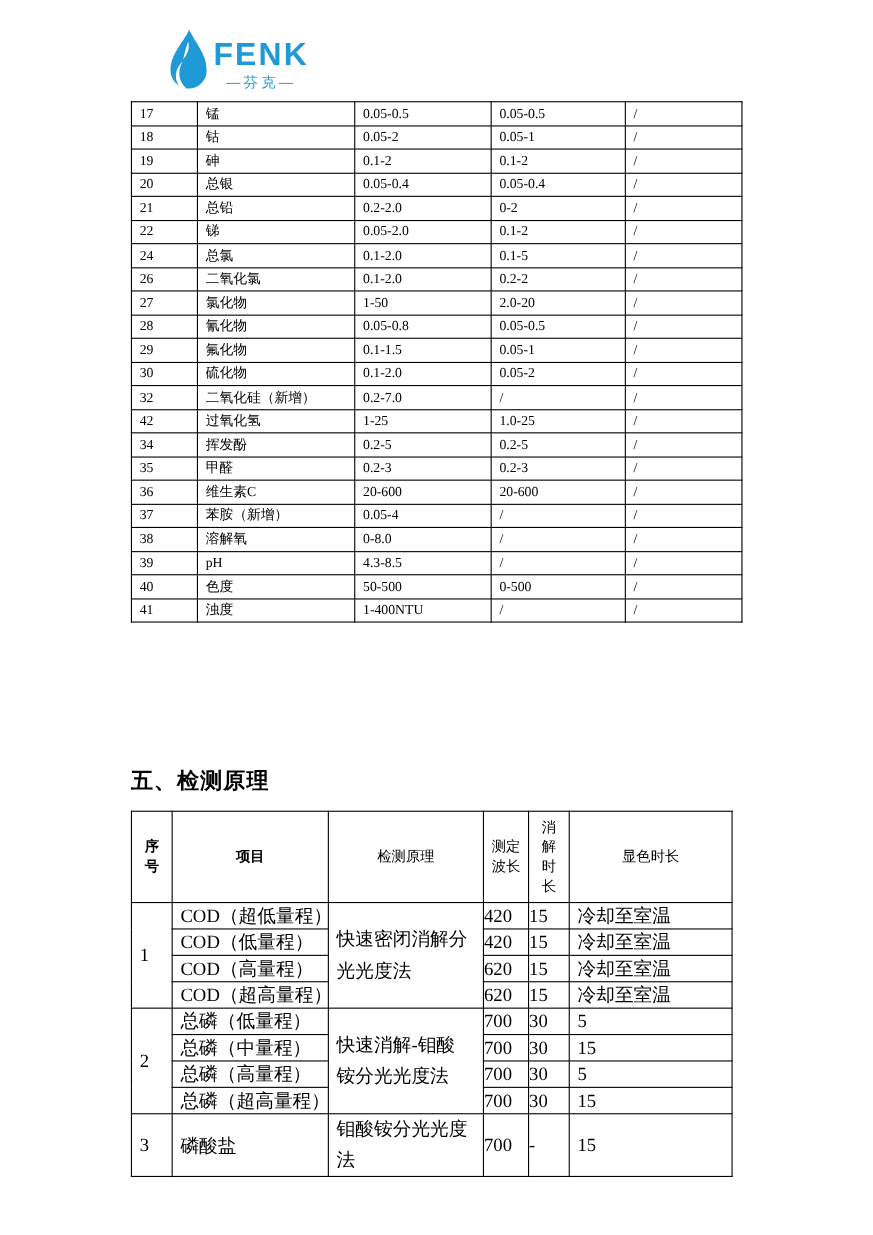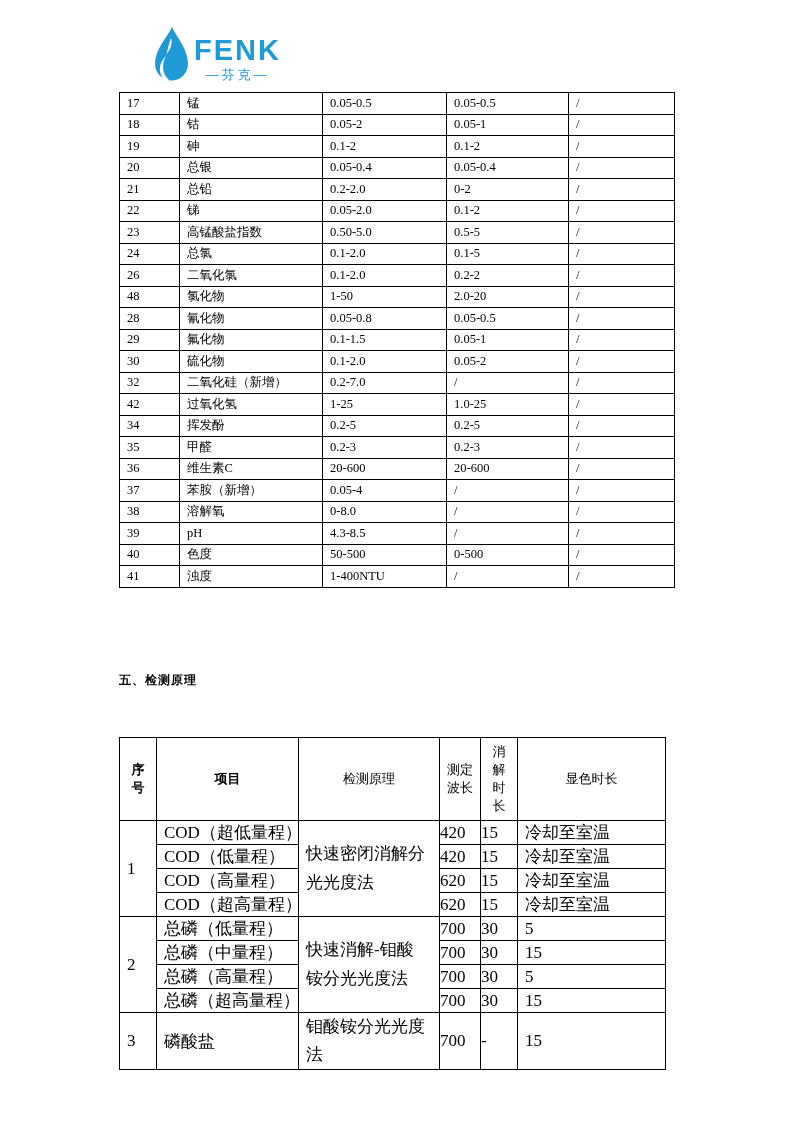--- a/index.html
+++ b/index.html
@@ -53,24 +53,24 @@
     padding: 0 2px 0 7px;
     white-space: nowrap;
     overflow: hidden;
     vertical-align: middle;
   }
 
   
   .heading {
     position: absolute;
     left: 119px;
-    top: 672px;
+    top: 696px;
     font-family: "Liberation Sans", sans-serif;
     font-weight: bold;
-    font-size: 12px;
+    font-size: 20px;
     letter-spacing: 1px;
   }
 
   
   .t2 { position: absolute; left: 119px; top: 737px; width: 546px; }
   .t2 th {
     height: 83px;
     font-size: 13px;
     font-weight: normal;
     text-align: center;
@@ -158,42 +158,35 @@
           <td>/</td>
         </tr>
         <tr>
           <td>22</td>
           <td>锑</td>
           <td>0.05-2.0</td>
           <td>0.1-2</td>
           <td>/</td>
         </tr>
         <tr>
-          <td>23</td>
-          <td>高锰酸盐指数</td>
-          <td>0.50-5.0</td>
-          <td>0.5-5</td>
-          <td>/</td>
-        </tr>
-        <tr>
           <td>24</td>
           <td>总氯</td>
           <td>0.1-2.0</td>
           <td>0.1-5</td>
           <td>/</td>
         </tr>
         <tr>
           <td>26</td>
           <td>二氧化氯</td>
           <td>0.1-2.0</td>
           <td>0.2-2</td>
           <td>/</td>
         </tr>
         <tr>
-          <td>48</td>
+          <td>27</td>
           <td>氯化物</td>
           <td>1-50</td>
           <td>2.0-20</td>
           <td>/</td>
         </tr>
         <tr>
           <td>28</td>
           <td>氰化物</td>
           <td>0.05-0.8</td>
           <td>0.05-0.5</td>

